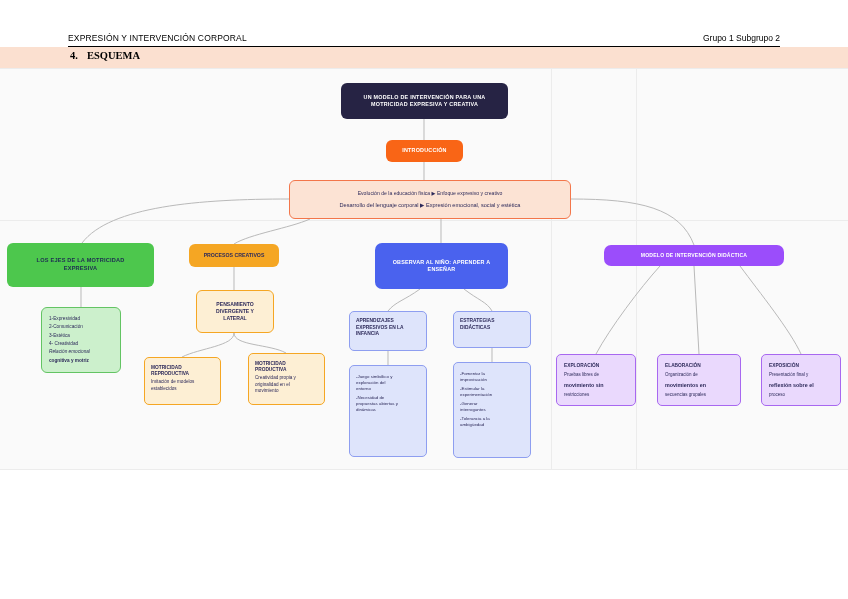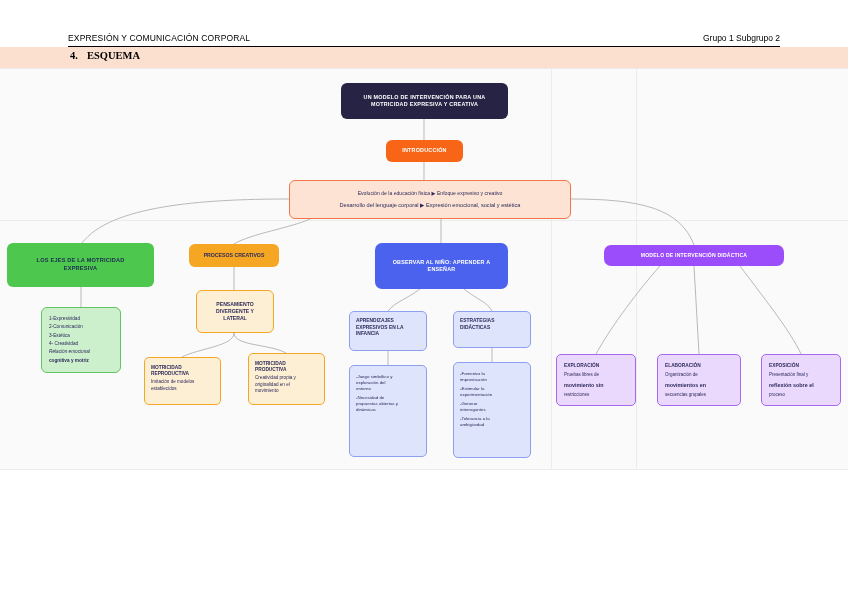--- a/index.html
+++ b/index.html
@@ -174,21 +174,21 @@
   .pc-line.strong { font-size: 5.4px; font-weight: bold; }
 
   .multiline { white-space: pre-line; }
 </style>
 </head>
 <body>
 
 <div id="page">
 
   <div class="doc-header">
-    <span class="doc-header-left">EXPRESIÓN Y COMUNICACIÓN CORPORAL</span>
+    <span class="doc-header-left">EXPRESIÓN Y INTERVENCIÓN CORPORAL</span>
     <span class="doc-header-right">Grupo 1 Subgrupo 2</span>
   </div>
   <div class="header-rule"></div>
 
   <div class="section-bar"></div>
   <div class="section-title">
     <span class="num">4.</span><span>ESQUEMA</span>
   </div>
 
   <div class="canvas">

